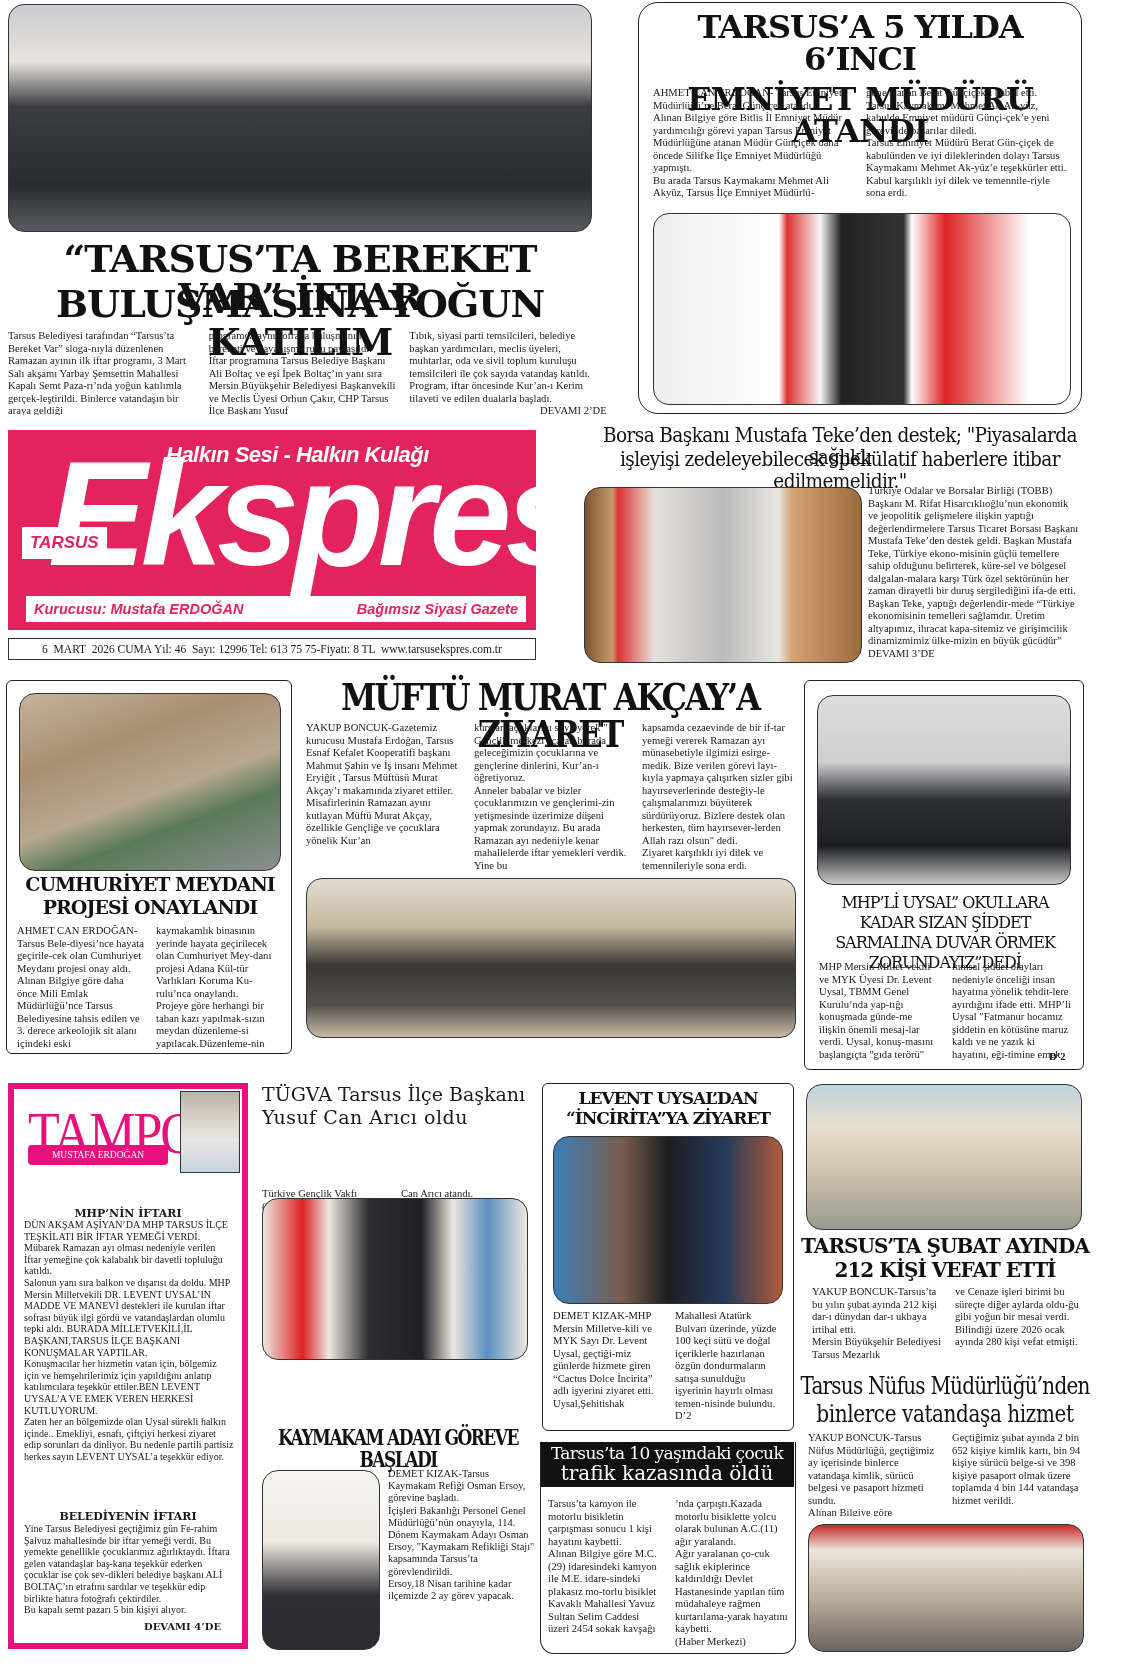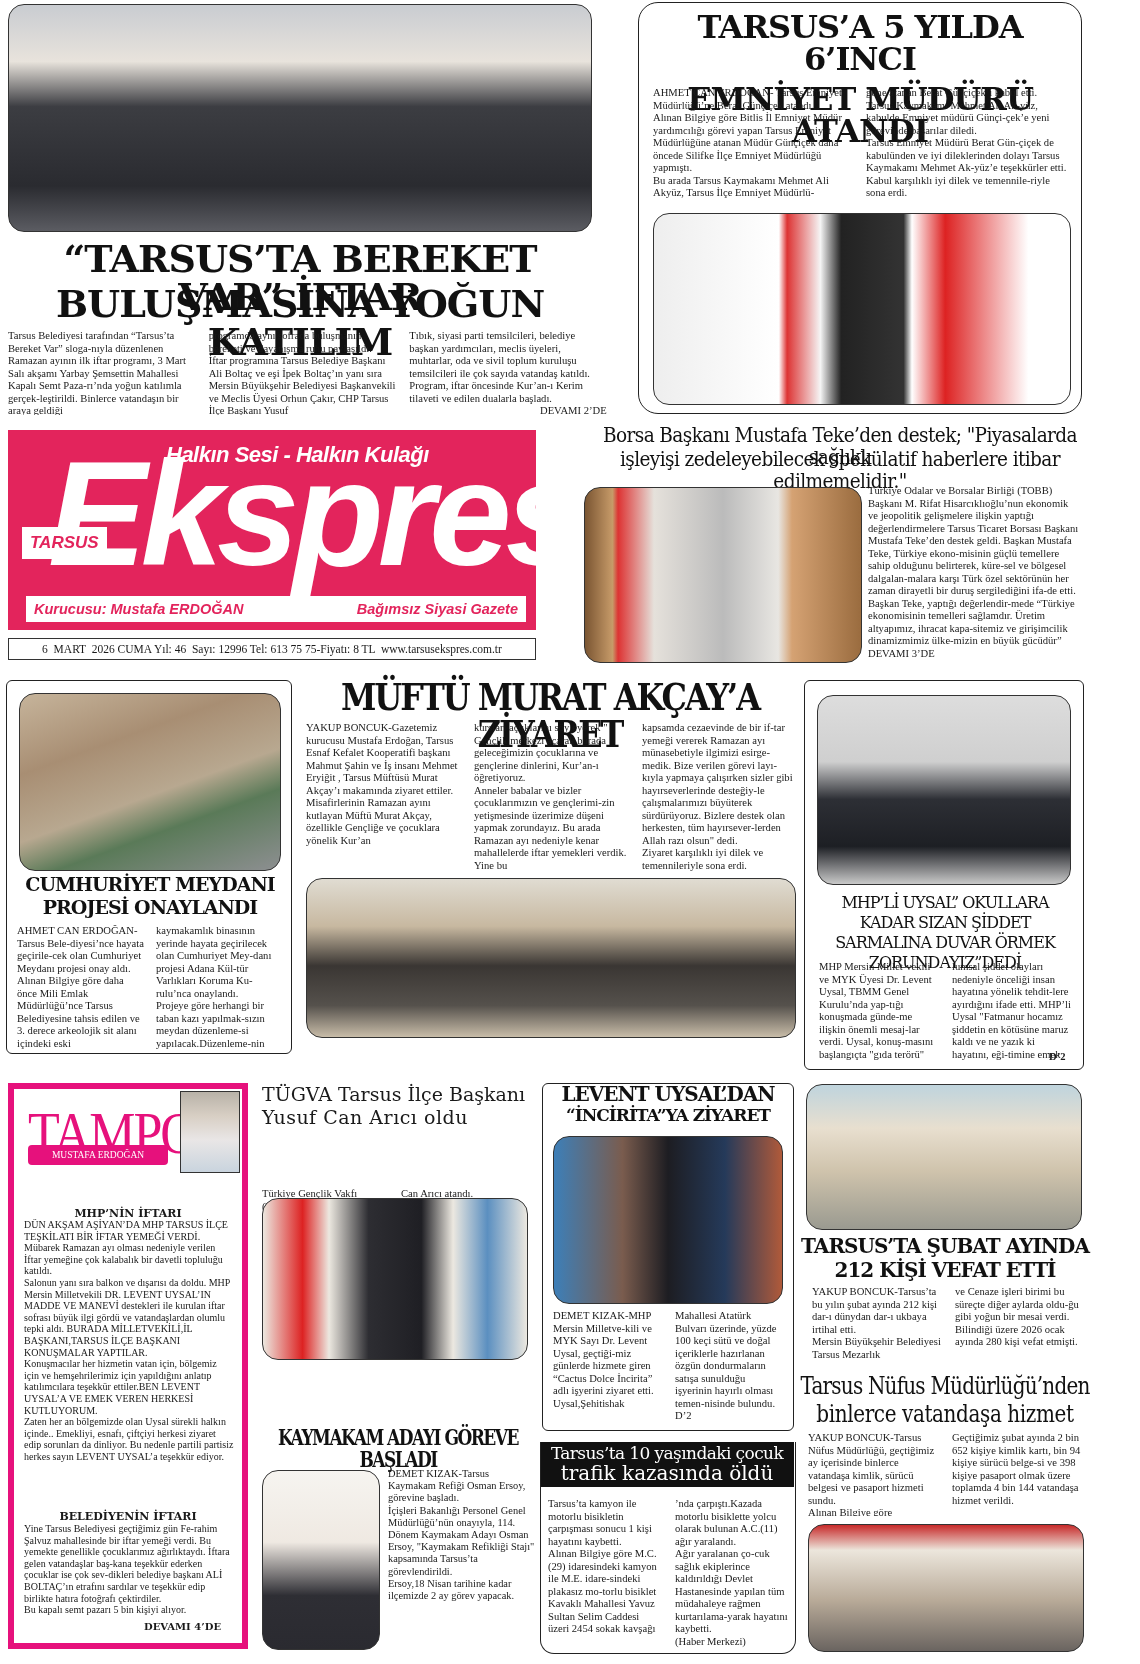--- a/index.html
+++ b/index.html
@@ -133,21 +133,21 @@
 <div class="abs" style="left:262px;top:1083px;width:270px;font-size:19px;line-height:22px">TÜGVA Tarsus  İlçe Başkanı</div>
 <div class="abs" style="left:262px;top:1106px;width:270px;font-size:19px;line-height:22px;letter-spacing:.5px">Yusuf Can Arıcı oldu</div>
 <div class="cols" style="left:262px;top:1188px;width:266px;height:62px;overflow:hidden">
   <p>   Türkiye Gençlik Vakfı (TÜGVA) Tarsus İlçe Başkanlığına Arıcı İnşaat yönetim kurulu başkanı İnşaat Mühendisi Yusuf</p>
   <p>Can Arıcı atandı.
    TÜGVA Genel Başkanı İbrahim Beşinci ile görüş-mesinin ardından Başkan Arıcı,       DEVAMI 2’DE</p>
 </div>
 <div class="photo ph-tugva" style="left:262px;top:1198px;width:266px;height:162px"></div>
 
 <div class="box" style="left:542px;top:1083px;width:252px;height:348px">
-  <div class="hl" style="font-size:20px">LEVENT UYSAL’DAN</div>
+  <div class="hl" style="margin-top:6px;font-size:17px">LEVENT UYSAL’DAN</div>
   <div class="hl" style="margin-top:3px;font-size:17px">“İNCİRİTA”YA ZİYARET</div>
   <div class="photo ph-incirita" style="left:10px;top:52px;width:230px;height:168px"></div>
   <div class="cols" style="left:10px;top:226px;width:232px;height:114px;overflow:hidden">
     <p>   DEMET KIZAK-MHP Mersin Milletve-kili ve MYK Sayı Dr. Levent Uysal, geçtiği-miz günlerde hizmete giren “Cactus Dolce İncirita” adlı işyerini ziyaret etti.
    Uysal,Şehitishak</p>
     <p>Mahallesi Atatürk Bulvarı üzerinde, yüzde 100 keçi sütü ve doğal içeriklerle hazırlanan özgün dondurmaların satışa sunulduğu işyerinin hayırlı olması temen-nisinde bulundu. D’2</p>
   </div>
 </div>
 
 <div class="box" style="left:806px;top:1084px;width:276px;height:148px;border:none">

